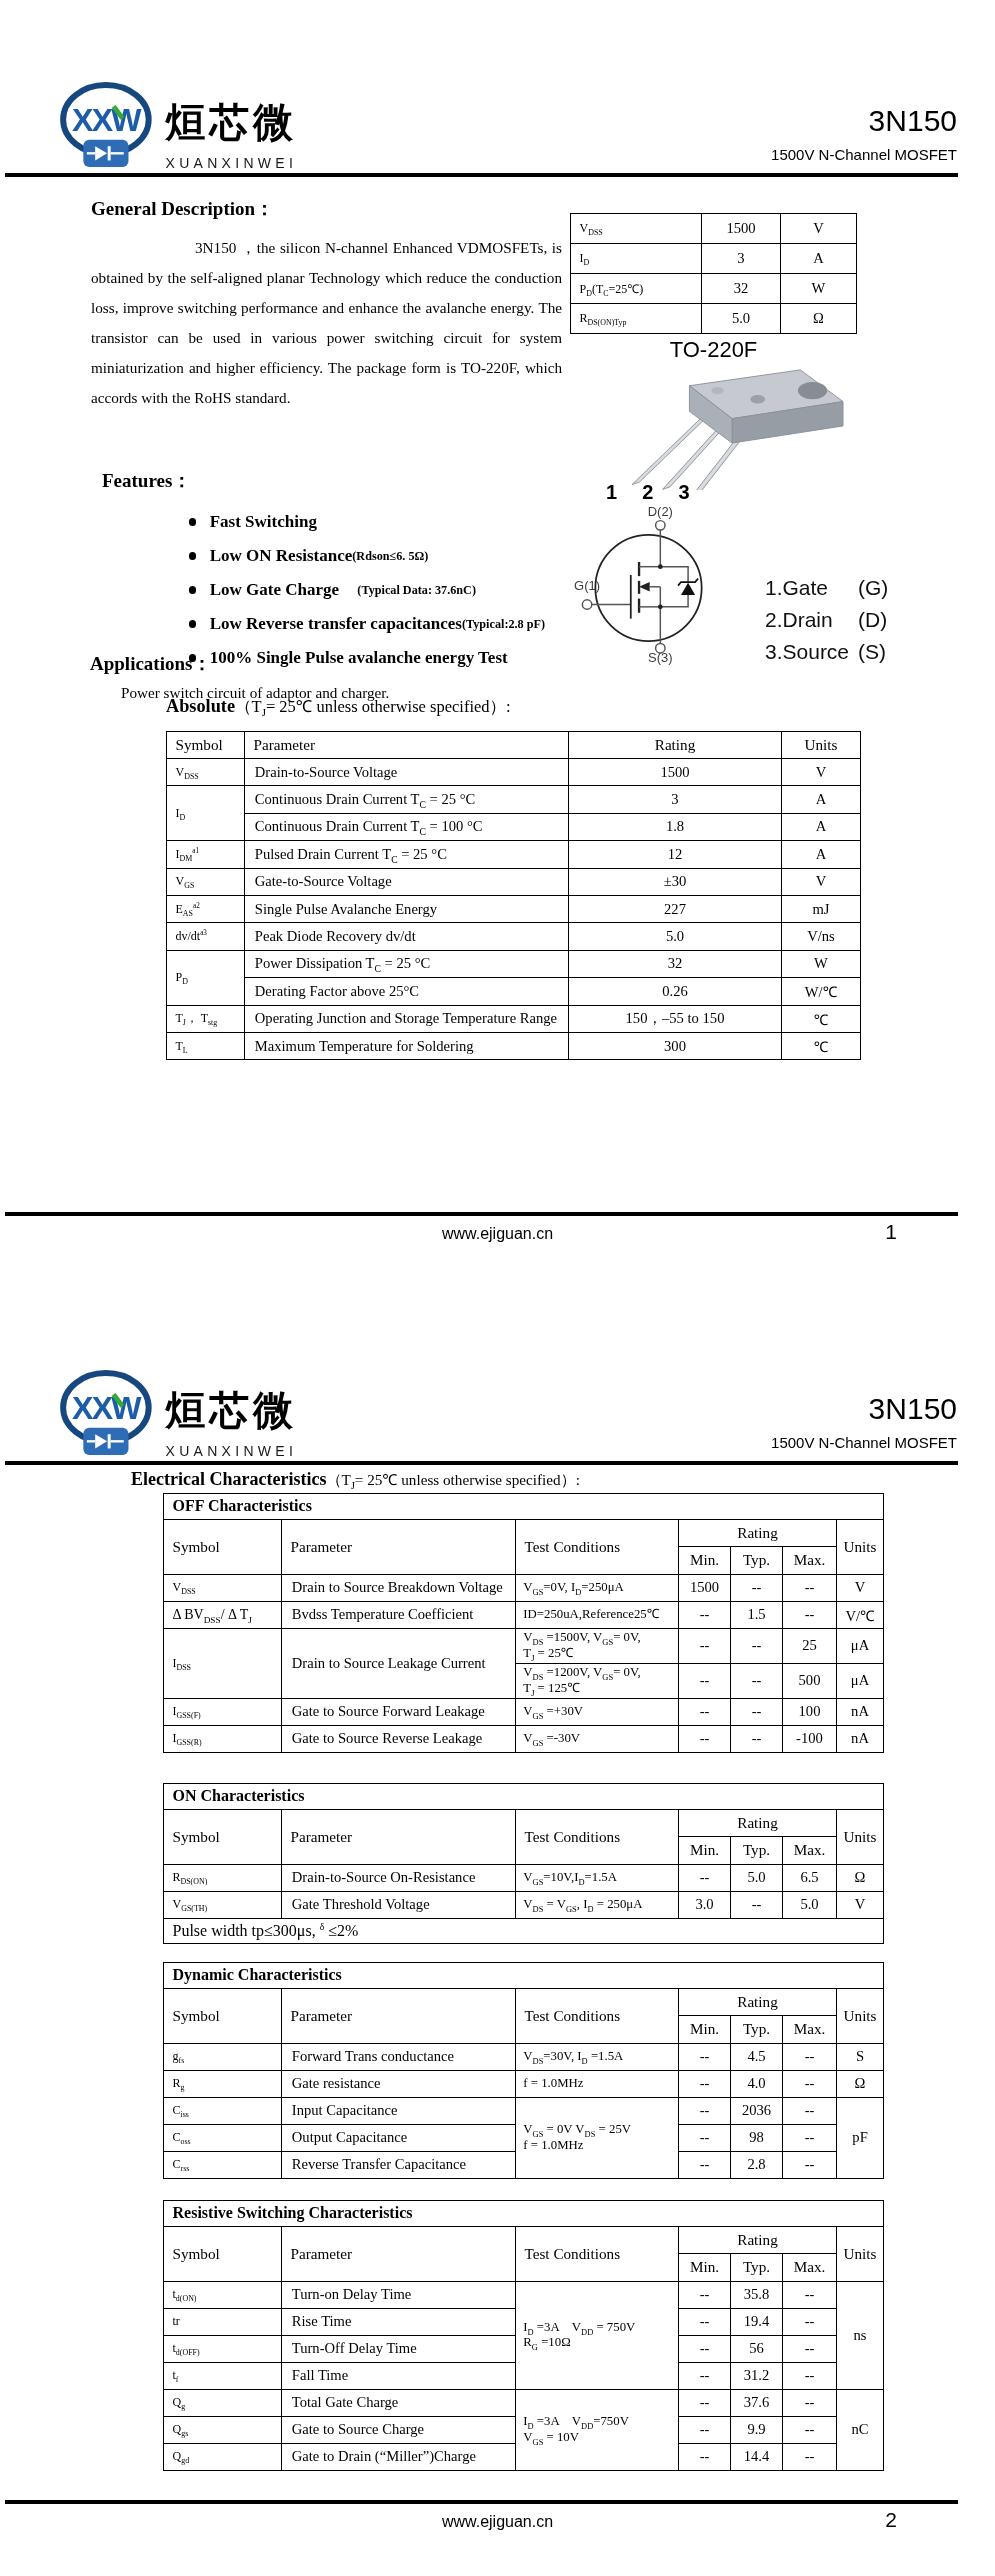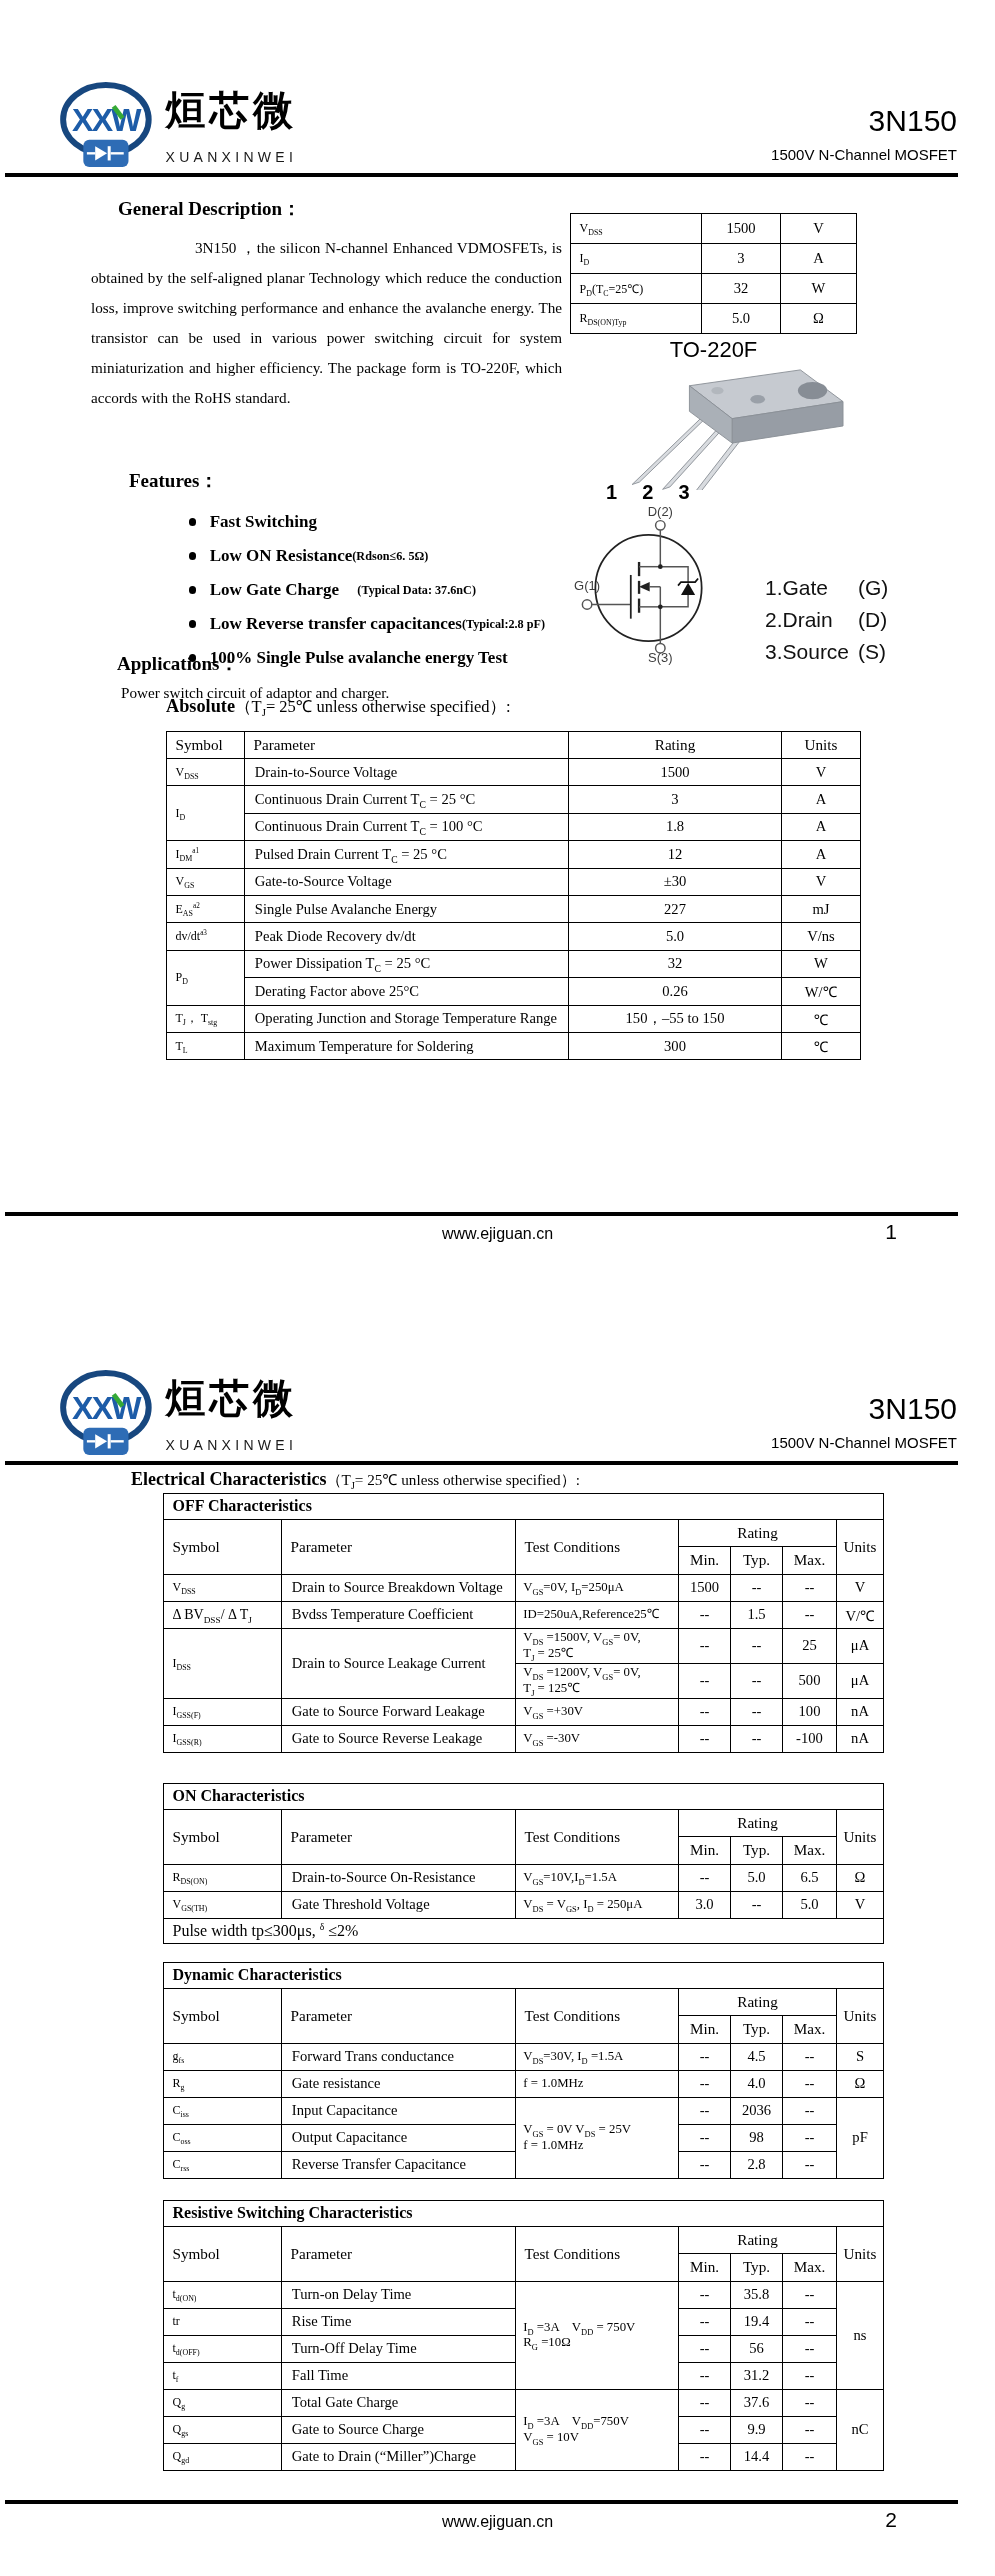--- a/index.html
+++ b/index.html
@@ -1,28 +1,28 @@
 <!DOCTYPE html>
 <html style="font-size:9.8px"><head>
 <meta charset="utf-8">
 <style>
   html,body{margin:0;padding:0;background:#fff;}
   body{width:995px;font-family:"Liberation Serif",serif;color:#000;}
   .page{position:relative;width:995px;height:1288px;background:#fff;overflow:hidden;}
   .sans{font-family:"Liberation Sans",sans-serif;}
   .rule{position:absolute;left:4.9px;width:953px;height:4.3px;background:#000;}
   
-  .logo{position:absolute;left:56px;top:81px;display:flex;align-items:center;gap:8.5px;}
+  .logo{position:absolute;left:56px;top:81px;display:flex;align-items:flex-end;gap:8.5px;}
   .logo-txt{display:flex;flex-direction:column;}
   .logo-cn{font-family:"Liberation Sans",sans-serif;font-weight:bold;font-size:40px;line-height:46px;letter-spacing:3.7px;color:#000;}
-  .logo-en{font-family:"Liberation Sans",sans-serif;font-size:14px;letter-spacing:4.3px;color:#1a1a1a;margin-top:16px;}
+  .logo-en{font-family:"Liberation Sans",sans-serif;font-size:14px;letter-spacing:4.3px;color:#1a1a1a;margin-top:10px;}
   .part-no{position:absolute;right:38px;top:105px;font-size:30px;line-height:32px;text-align:right;}
   .subtitle{position:absolute;right:38px;top:143px;font-size:15px;line-height:23px;text-align:right;}
   
-  .h1{position:absolute;font-weight:bold;font-size:19px;margin-left:27px;}
+  .h1{position:absolute;font-weight:bold;font-size:19px;}
   .para{position:absolute;left:91px;top:233px;width:471px;font-size:15.2px;line-height:30px;text-align:justify;text-indent:104px;}
   .feats{position:absolute;left:189px;top:505px;width:403px;}
   .feat{display:flex;align-items:center;height:34px;}
   .dot{width:7.3px;height:7.3px;border-radius:50%;background:#000;margin-right:13.4px;flex:0 0 7.3px;align-self:center;}
   .feat-main{font-weight:bold;font-size:17px;white-space:nowrap;}
   .feat-note{font-weight:bold;font-size:12.2px;white-space:nowrap;}
   .feat:nth-child(3) .feat-note{margin-left:18.3px;}
   .apps-text{position:absolute;left:121px;top:684px;font-size:15.2px;}
   
   .t-quick{position:absolute;left:570px;top:213px;border-collapse:collapse;table-layout:fixed;width:287px;border:1.8px solid #000;}

